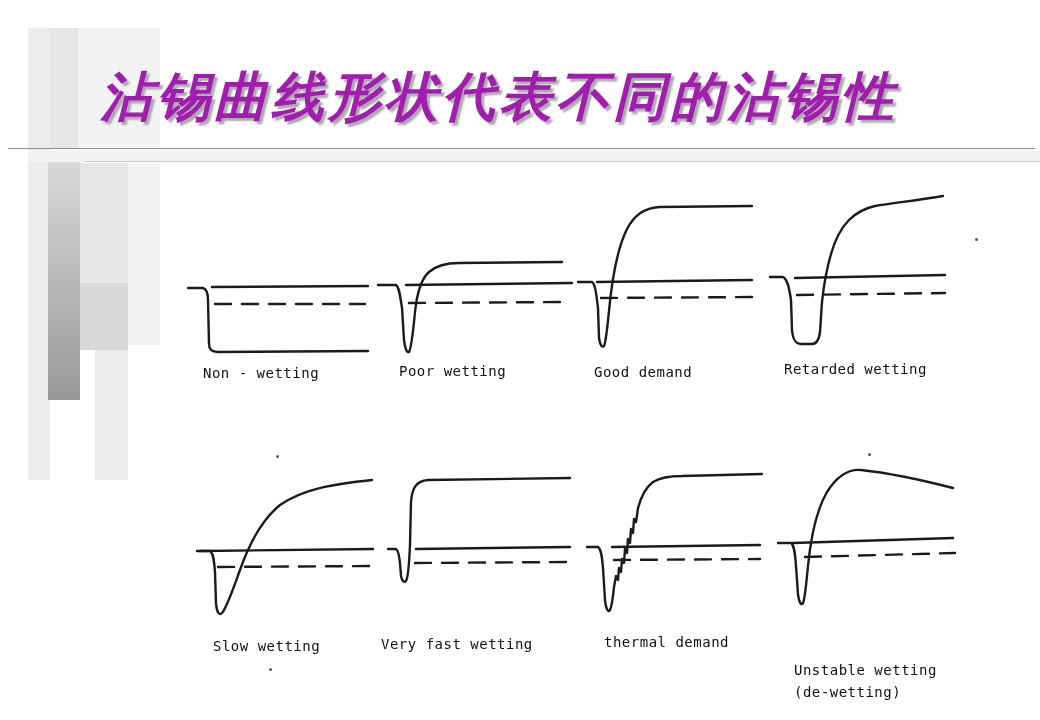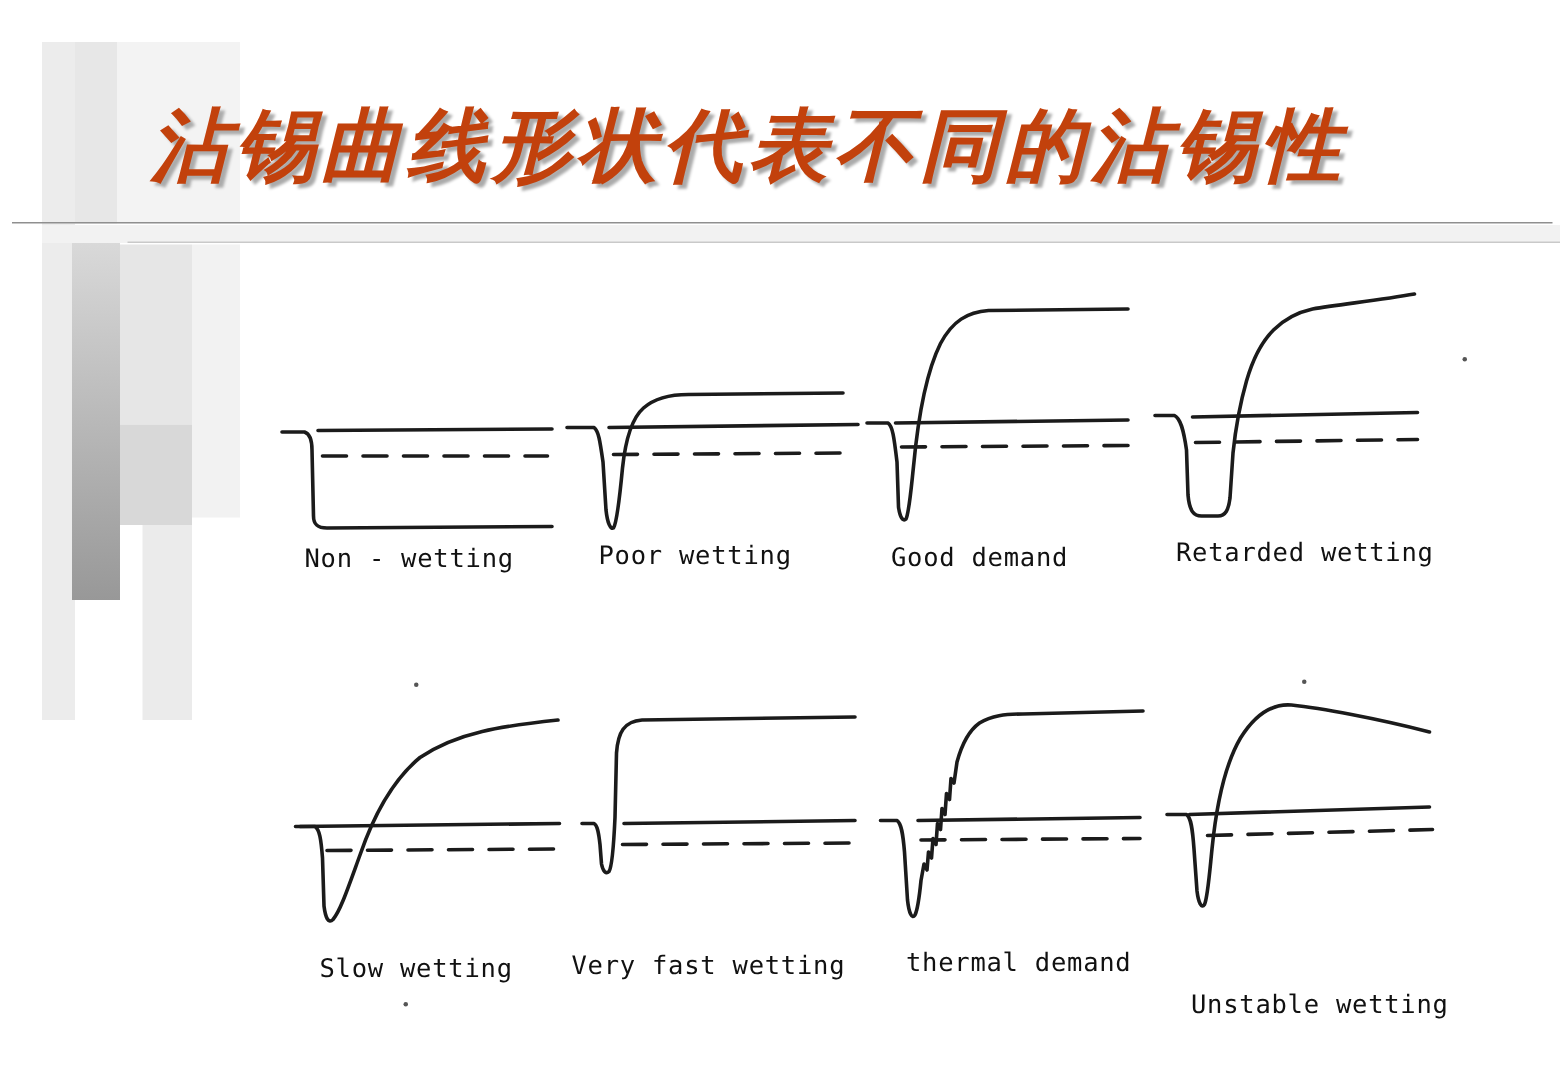--- a/index.html
+++ b/index.html
@@ -12,30 +12,30 @@
   .d3{left:78px;top:28px;width:82px;height:121px;background:#f3f3f3;}
   .d4{left:128px;top:163px;width:32px;height:182px;background:#f2f2f2;}
   .d5{left:65px;top:163px;width:63px;height:120px;background:#e6e6e6;}
   .d6{left:80px;top:283px;width:48px;height:67px;background:#d8d8d8;}
   .d7{left:48px;top:150px;width:32px;height:250px;background:linear-gradient(#dcdcdc,#989898);}
   .d8{left:95px;top:350px;width:33px;height:130px;background:#ebebeb;}
   
   .title{position:absolute;left:100px;top:62px;width:900px;
          font-family:"Liberation Serif","DejaVu Serif",serif;
          font-size:53px;font-weight:bold;font-style:italic;letter-spacing:4px;
-         color:#c2410c;text-shadow:3px 3px 2px #ababab;white-space:nowrap;}
+         color:#a21caf;text-shadow:3px 3px 2px #ababab;white-space:nowrap;}
   
   .rule1{position:absolute;left:8px;top:148px;width:1027px;height:1px;background:#8f8f8f;}
   .band{position:absolute;left:28px;top:150px;width:1012px;height:12px;background:#f2f2f2;}
   .rule2{position:absolute;left:85px;top:161px;width:955px;height:1px;background:#c9c9c9;}
   
   .canvas{position:absolute;left:0;top:0;width:1040px;height:720px;}
   .canvas path{fill:none;stroke:#1b1b1b;stroke-width:2.4;stroke-linecap:round;stroke-linejoin:round;}
   
-  .lbl{position:absolute;font-family:"DejaVu Sans Mono",monospace;font-size:17px;
+  .lbl{position:absolute;font-family:"DejaVu Sans Mono",monospace;font-size:14px;
        letter-spacing:0.5px;color:#111;line-height:22px;white-space:nowrap;}
   .lbl .l2{display:block;}
   
   .spk{position:absolute;width:3px;height:3px;border-radius:50%;background:#555;}
   .s1{left:276px;top:455px;}
   .s2{left:868px;top:453px;}
   .s3{left:975px;top:238px;}
   .s4{left:269px;top:668px;}
 </style>
 </head>
@@ -103,21 +103,21 @@
     </svg>
 
   <div>
     <div class="lbl" style="left:203px;top:362px;"><span>Non - wetting</span><span class="l2"></span></div>
     <div class="lbl" style="left:399px;top:360px;"><span>Poor wetting</span><span class="l2"></span></div>
     <div class="lbl" style="left:594px;top:361px;"><span>Good demand</span><span class="l2"></span></div>
     <div class="lbl" style="left:784px;top:358px;"><span>Retarded wetting</span><span class="l2"></span></div>
     <div class="lbl" style="left:213px;top:635px;"><span>Slow wetting</span><span class="l2"></span></div>
     <div class="lbl" style="left:381px;top:633px;"><span>Very fast wetting</span><span class="l2"></span></div>
     <div class="lbl" style="left:604px;top:631px;"><span class="l2">thermal demand</span></div>
-    <div class="lbl" style="left:794px;top:629px;margin-top:30px;"><span>Unstable wetting</span></div>
+    <div class="lbl" style="left:794px;top:629px;margin-top:30px;"><span>Unstable wetting</span><span class="l2">(de-wetting)</span></div>
   </div>
 
   <div class="spk s1"></div>
   <div class="spk s2"></div>
   <div class="spk s3"></div>
   <div class="spk s4"></div>
 
 </div>
 
 </body></html>

